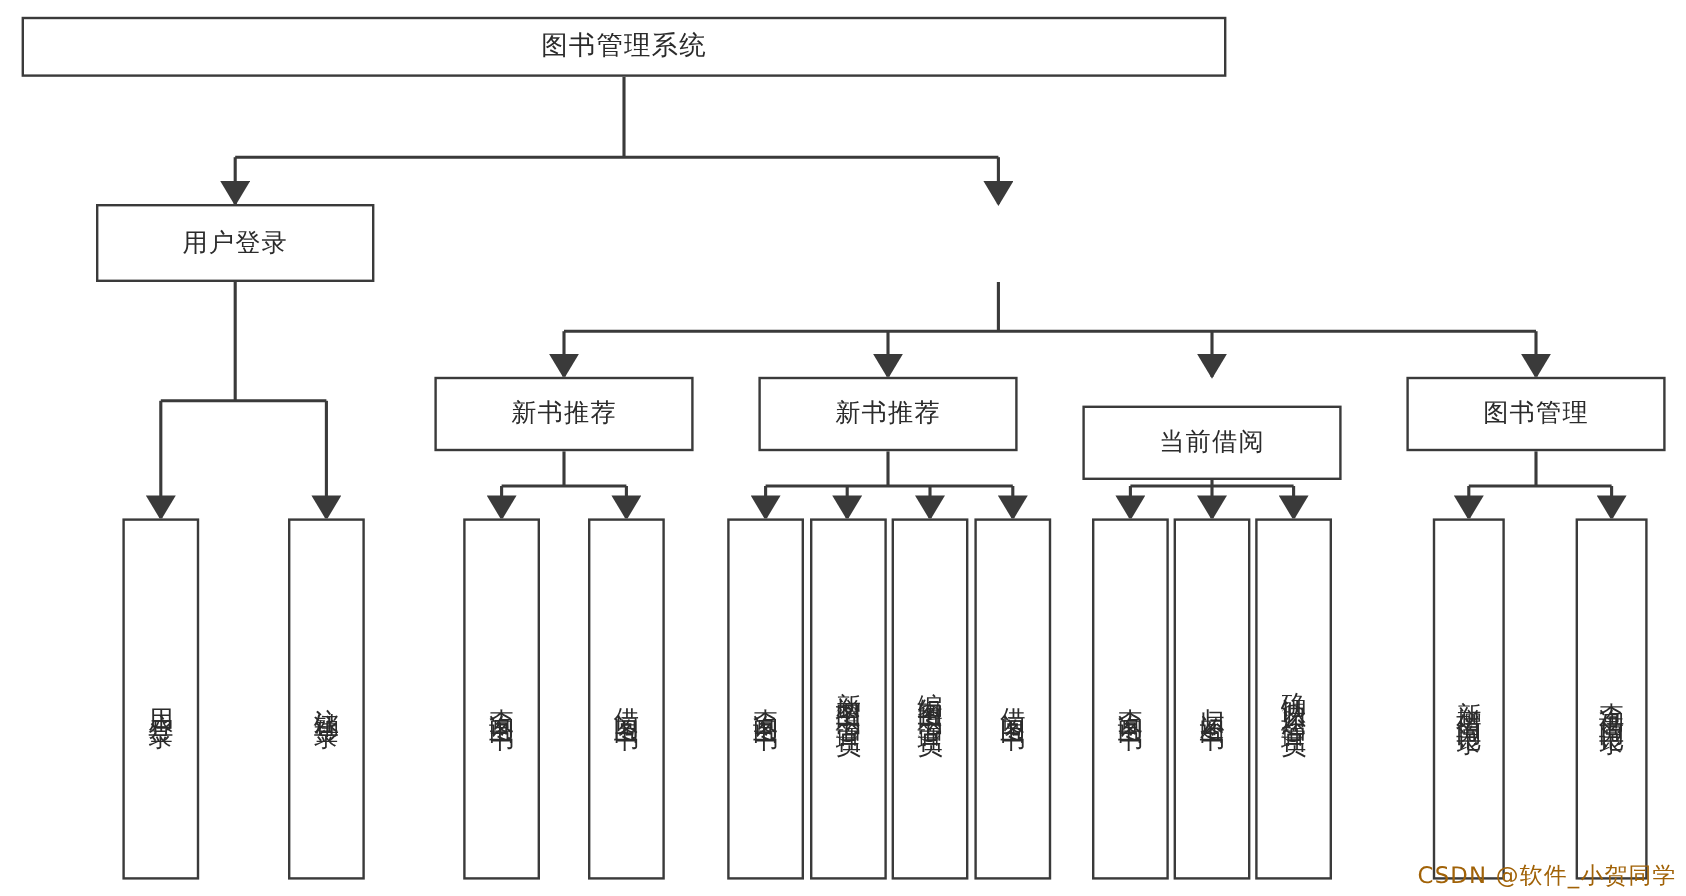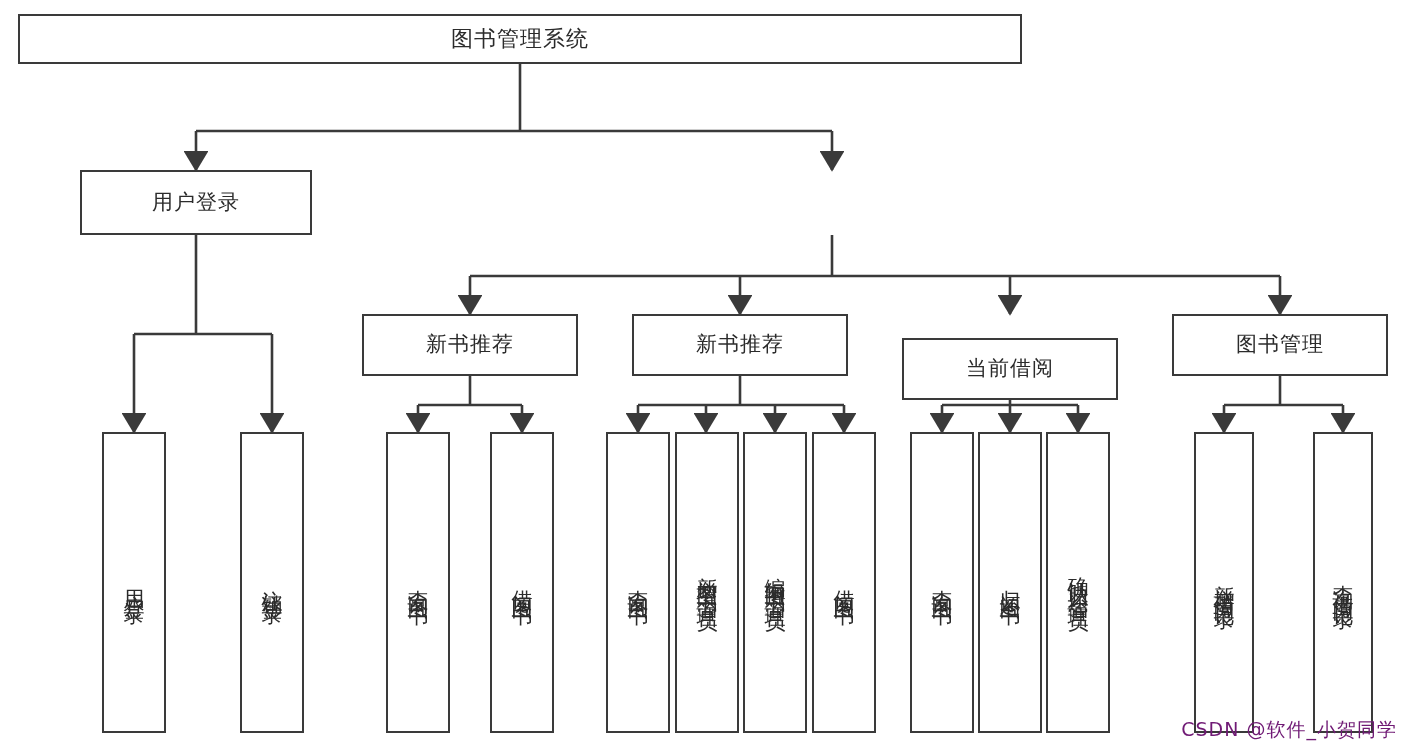--- a/index.html
+++ b/index.html
@@ -52,21 +52,21 @@
     text-orientation:upright;
     display:block;
     text-align:center;
     white-space:pre-line;
   }
   .watermark{
     position:absolute;
     right:8px;
     bottom:4px;
     font-size:19px;
-    color:#701a75;
+    color:#a16207;
     letter-spacing:1px;
     white-space:nowrap;
     user-select:none;
   }
 </style>
 </head>
 <body>
 
 <div id="canvas">
 

